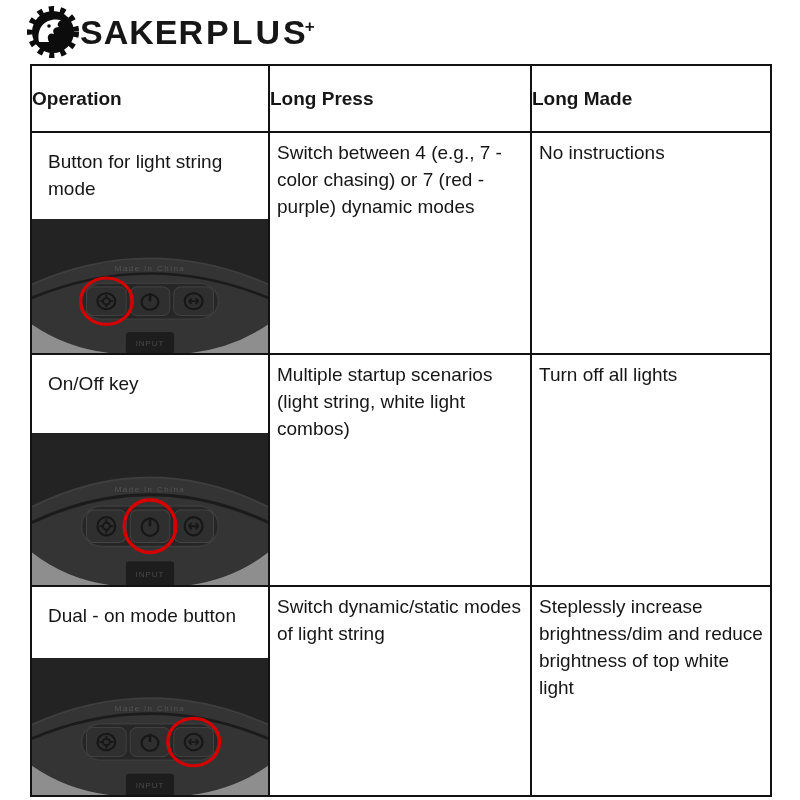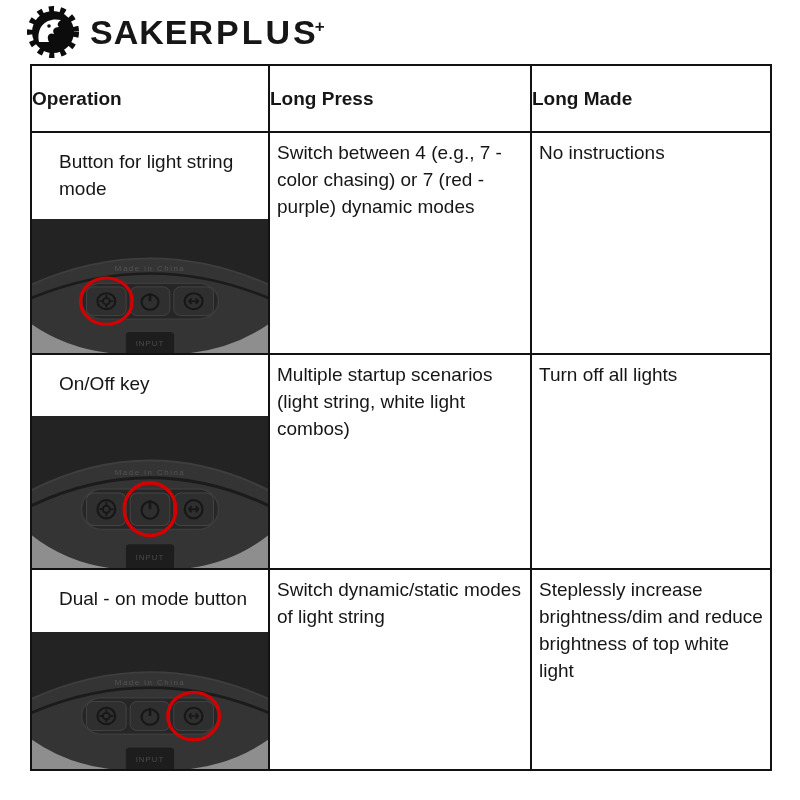--- a/index.html
+++ b/index.html
@@ -1,42 +1,42 @@
 <!DOCTYPE html>
 <html><head>
 <meta charset="utf-8">
 <style>
   html,body{margin:0;padding:0;}
   body{
     width:800px;height:800px;position:relative;background:#ffffff;
     font-family:"Liberation Sans", sans-serif;color:#161616;
   }
   
-  .logo-row{position:absolute;left:26px;top:4px;display:flex;align-items:center;gap:10px;height:56px;}
+  .logo-row{position:absolute;left:26px;top:4px;display:flex;align-items:center;height:56px;}
   .logo-icon{width:54px;height:54px;flex:0 0 auto;}
   .logo-text{font-size:34px;line-height:1;display:flex;align-items:baseline;}
   .brand-bold{font-weight:700;letter-spacing:1px;}
   .brand-light{font-weight:700;letter-spacing:3px;margin-left:2px;}
   .brand-plus{font-size:17px;font-weight:700;position:relative;top:-12px;margin-left:-4px;}
   
   .spec-table{
     position:absolute;left:30px;top:64px;width:740px;
     border-collapse:collapse;table-layout:fixed;
   }
   .spec-table th,.spec-table td{
     border:2px solid #121212;vertical-align:top;text-align:left;
     font-size:19px;line-height:1.42;
   }
   .spec-table th{padding:20px 0 18px;font-weight:700;}
   .spec-table td{padding:7px;}
   td.op-cell{padding:0;}
-  .op-label{box-sizing:border-box;padding:16px 16px 0;margin-left:11px;}
+  .op-label{box-sizing:border-box;padding:16px 16px 0;}
   .lab-r1{height:86px;}
-  .lab-r2{height:61px;}
-  .lab-r3{height:62px;border-radius:29px;}
+  .lab-r2{height:78px;}
+  .lab-r3{height:71px;border-radius:29px;}
   .device{display:block;width:100%;}
   .dev-r1{height:134px;}
   .dev-r2{height:152px;}
   .dev-r3{height:137px;}
   .hl{fill:none;stroke:#d40000;stroke-width:3.5;}
   .defs-hidden{position:absolute;width:0;height:0;overflow:hidden;}
 </style>
 </head>
 <body>
 

